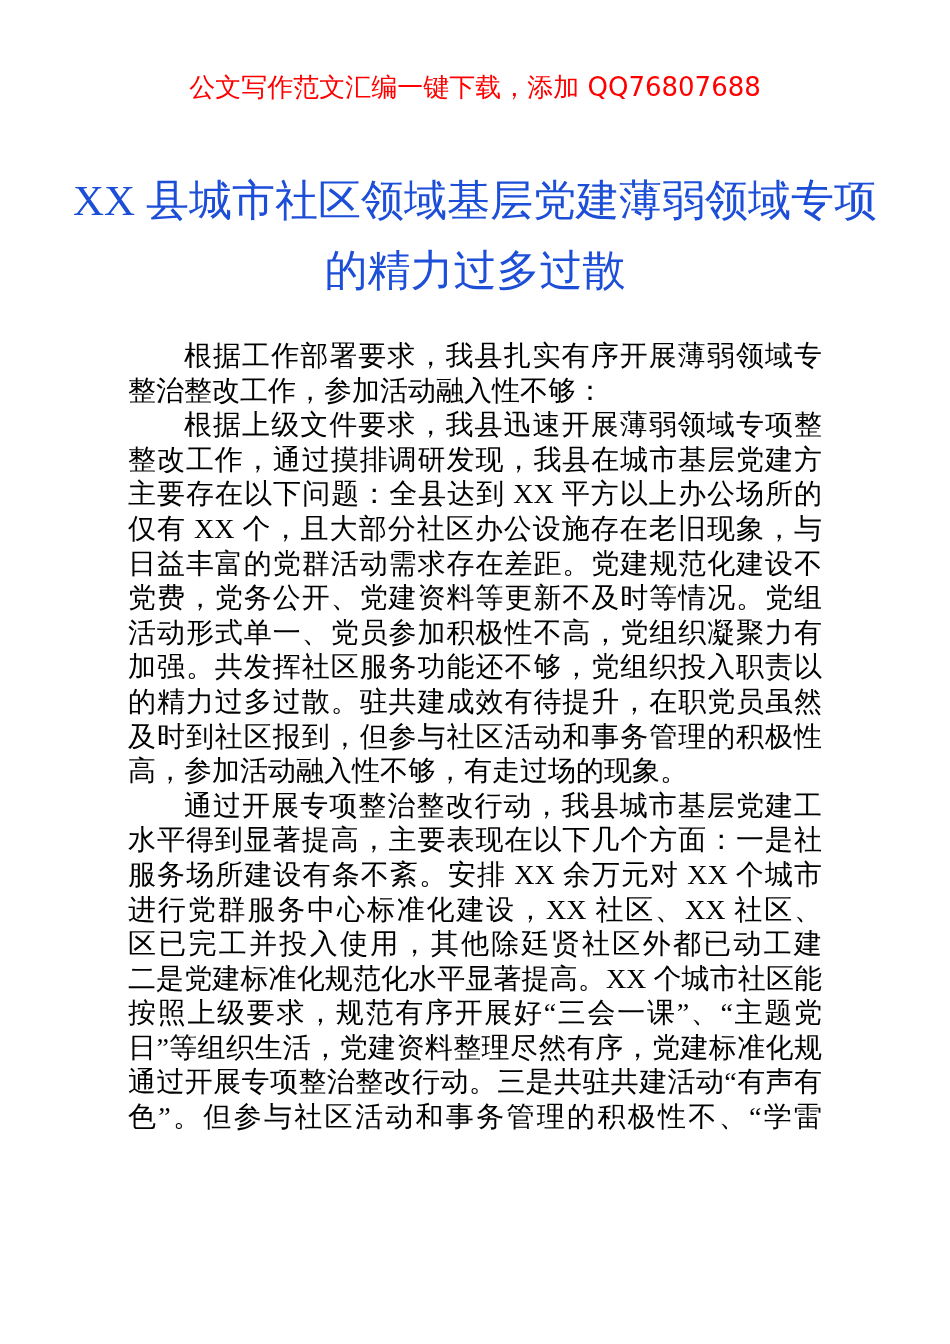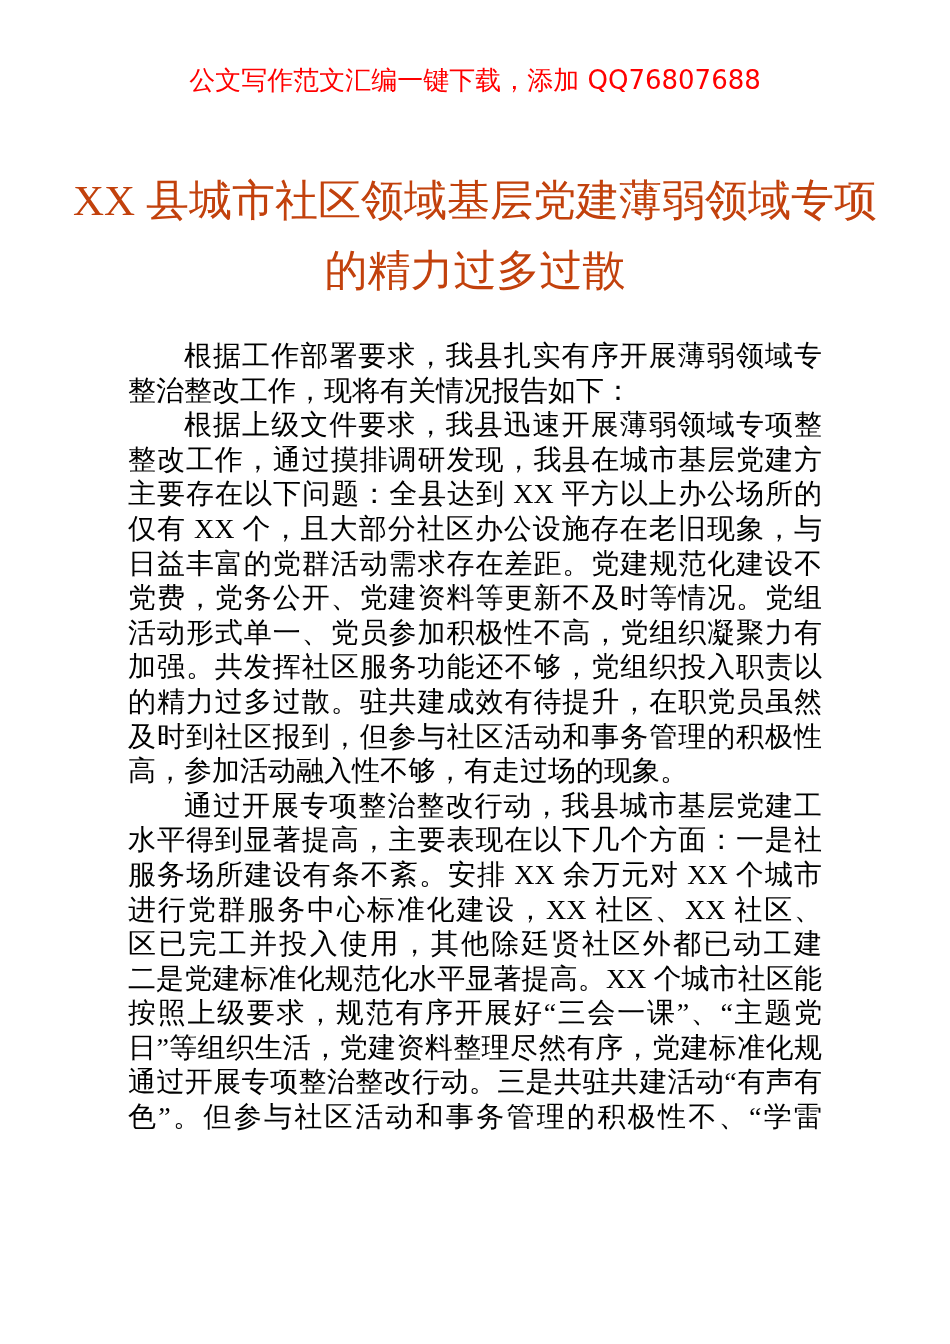--- a/index.html
+++ b/index.html
@@ -6,41 +6,41 @@
   .page {
     position: relative;
     width: 950px;
     height: 1344px;
     background: #ffffff;
     overflow: hidden;
     color: #000000;
   }
   .notice {
     position: absolute;
-    top: 64px;
+    top: 71px;
     left: 0;
     width: 100%;
     text-align: center;
     font-family: "DejaVu Sans", "Liberation Sans", sans-serif;
     font-size: 26px;
     line-height: 32px;
     color: #ff0000;
   }
   .title {
     position: absolute;
     top: 166px;
     left: 0;
     width: 100%;
     margin: 0;
     text-align: center;
     font-family: "Liberation Serif", "DejaVu Serif", serif;
     font-weight: 400;
     font-size: 43px;
     line-height: 70px;
-    color: #c2410c;
+    color: #1d4ed8;
   }
   .doc-body {
     position: absolute;
     top: 339px;
     left: 128px;
     width: 694px;
     font-family: "Liberation Serif", "DejaVu Serif", serif;
     font-size: 28px;
     line-height: 34.6px;
     color: #000000;
@@ -66,21 +66,21 @@
   <div class="notice">公文写作范文汇编一键下载，添加 QQ76807688</div>
 
   <h1 class="title">
     <span>XX 县城市社区领域基层党建薄弱领域专项</span><br>
     <span>的精力过多过散</span>
   </h1>
 
   <div class="doc-body">
       <div class="para">
         <div class="line indent jl">根据工作部署要求，我县扎实有序开展薄弱领域专项</div>
-        <div class="line">整治整改工作，现将有关情况报告如下：</div>
+        <div class="line">整治整改工作，参加活动融入性不够：</div>
       </div>
       <div class="para">
         <div class="line indent jl">根据上级文件要求，我县迅速开展薄弱领域专项整治</div>
         <div class="line jl">整改工作，通过摸排调研发现，我县在城市基层党建方面</div>
         <div class="line jl">主要存在以下问题：全县达到 XX 平方以上办公场所的社区</div>
         <div class="line jl">仅有 XX 个，且大部分社区办公设施存在老旧现象，与满足</div>
         <div class="line jl">日益丰富的党群活动需求存在差距。党建规范化建设不到</div>
         <div class="line jl">党费，党务公开、党建资料等更新不及时等情况。党组织</div>
         <div class="line jl">活动形式单一、党员参加积极性不高，党组织凝聚力有待</div>
         <div class="line jl">加强。共发挥社区服务功能还不够，党组织投入职责以外</div>

